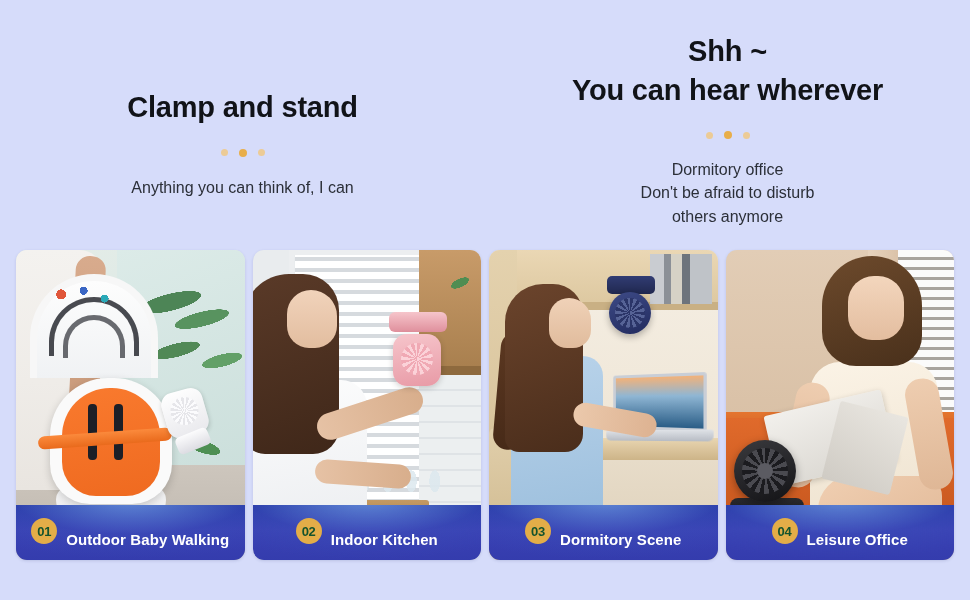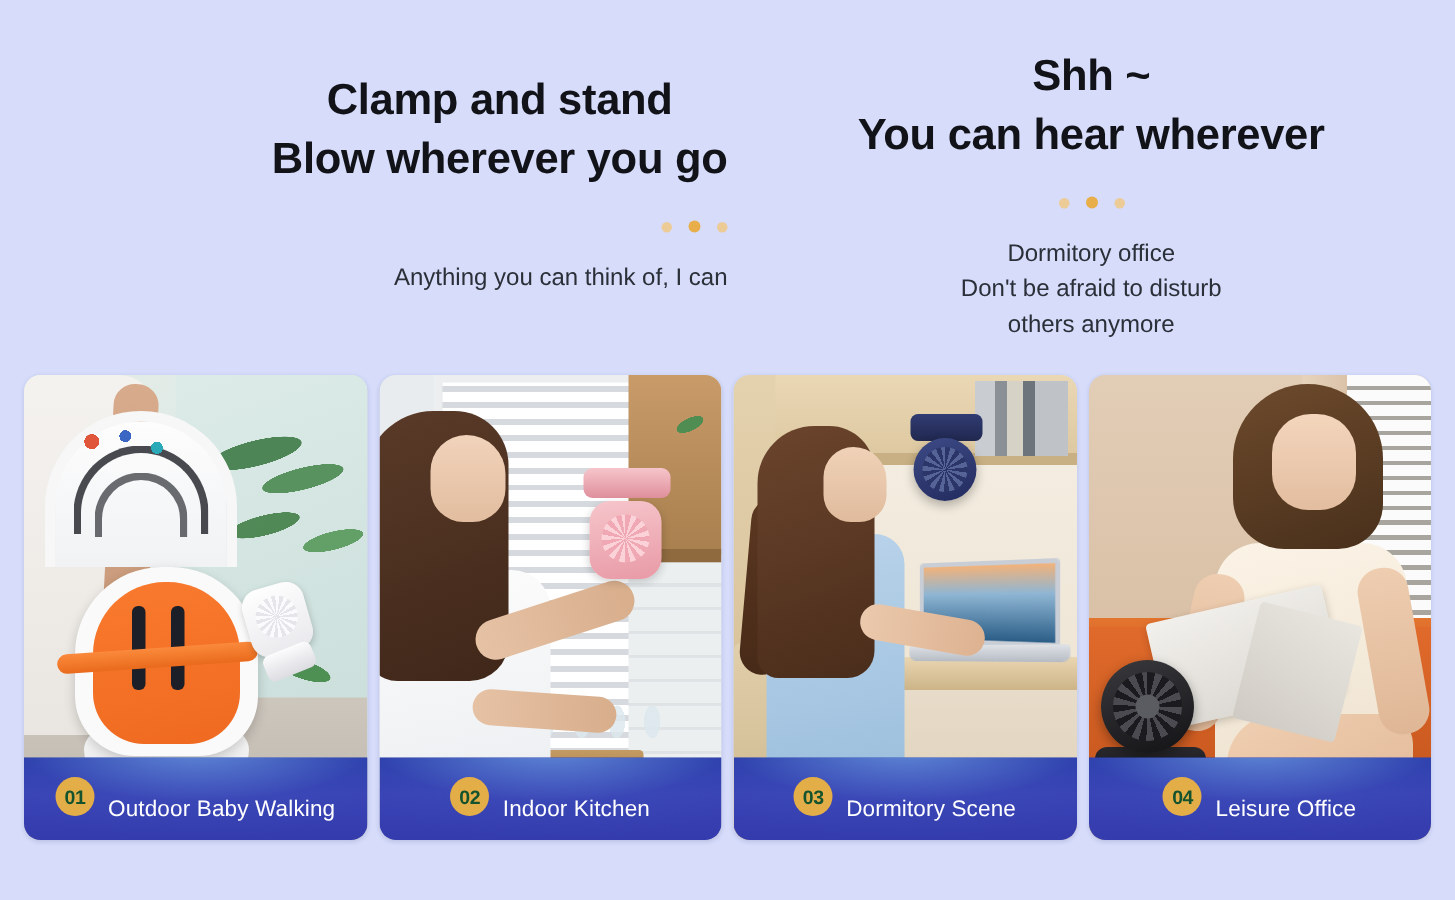--- a/index.html
+++ b/index.html
@@ -16,21 +16,21 @@
     width:970px;
     height:250px;
   }
   .hcol {
     width:485px;
     display:flex;
     flex-direction:column;
     align-items:center;
     text-align:center;
   }
-  .hcol.left  { padding-top:48px;align-items:flex-end; }
+  .hcol.left  { padding-top:88px; }
   .hcol.right { padding-top:32px; }
 
   .headline {
     font-size:29px;
     font-weight:bold;
     color:#111318;
     line-height:1.33;
     letter-spacing:-0.2px;
   }
   .headline .l2 { display:block; }
@@ -96,21 +96,21 @@
     font-weight:bold;
     display:flex;
     align-items:center;
     justify-content:center;
     letter-spacing:-0.3px;
     flex:0 0 auto;
   }
   .caption-text {
     color:#ffffff;
     font-size:15px;
-    font-weight:400;
+    font-weight:700;
     white-space:nowrap;
     letter-spacing:.1px;
     margin-top:17px;
   }
 
   
 
   
   .sc1 { background:linear-gradient(175deg,#e3ece7 0%,#d9e7e4 45%,#cfdedb 100%); }
   .sc1 .wall { position:absolute; left:44%; top:0; right:0; bottom:0; background:linear-gradient(160deg,#dcebe8,#c6dbd7); }
@@ -283,21 +283,20 @@
       background:linear-gradient(180deg,#2a2a2e,#111114); border-radius:8px 8px 12px 12px; }
 </style>
 </head>
 <body>
 
 <div class="headers">
 
   <div class="hcol left">
     <div class="headline">
       <span>Clamp and stand</span>
-      <span class="l2">Blow wherever you go</span>
     </div>
     <div class="dots">
       <span class="dot"></span>
       <span class="dot mid"></span>
       <span class="dot"></span>
     </div>
     <div class="subline">Anything you can think of, I can</div>
   </div>
 
   <div class="hcol right">

